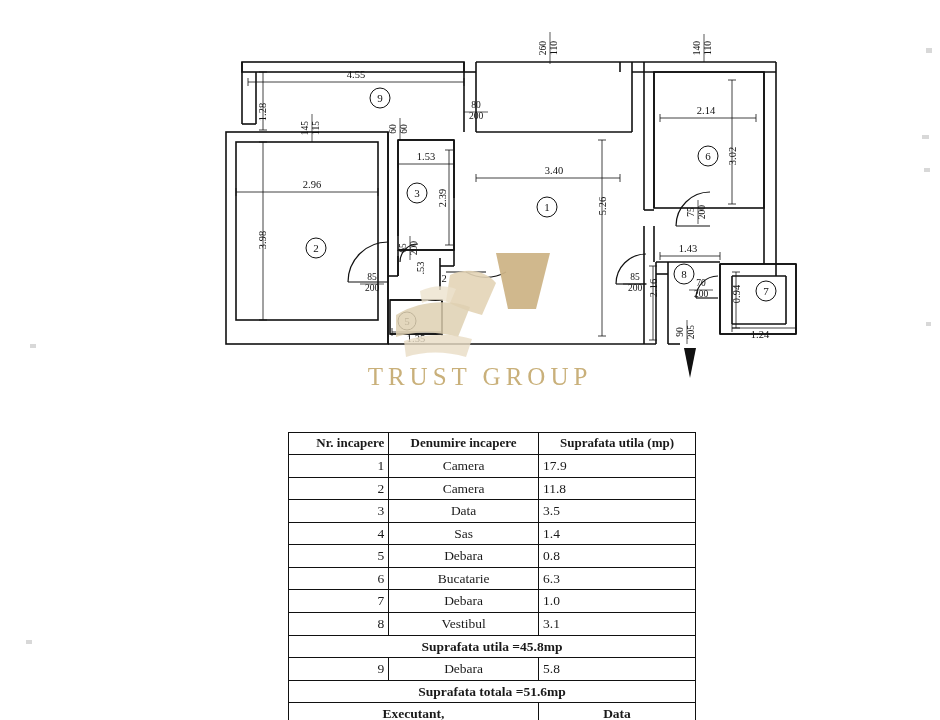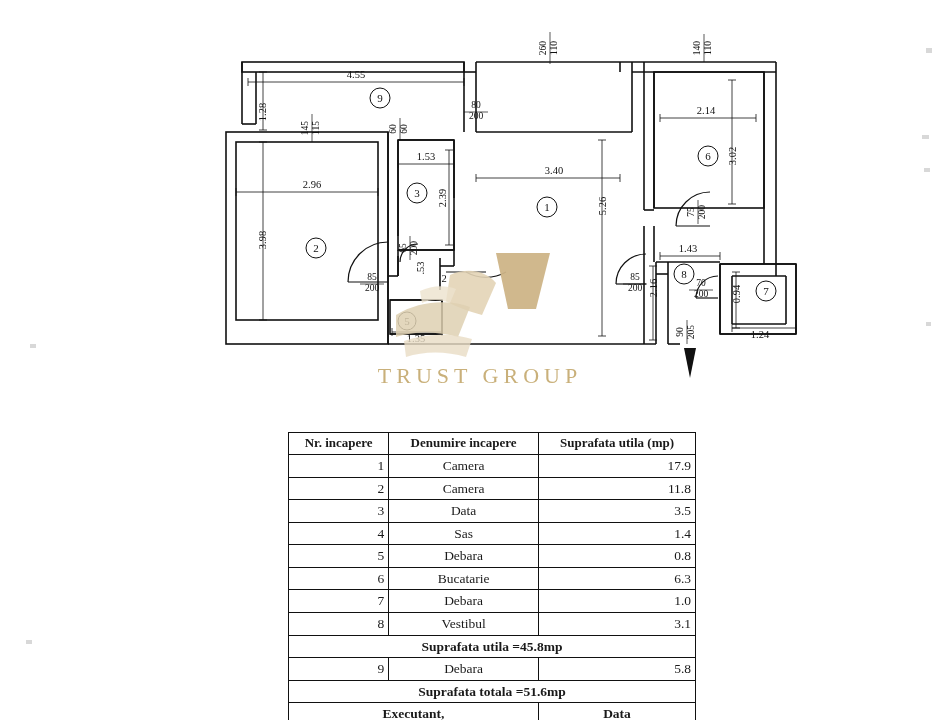--- a/index.html
+++ b/index.html
@@ -40,21 +40,21 @@
     height: 170px;
     pointer-events: none;
   }
   .wm-text {
     position: absolute;
     left: 0;
     top: 118px;
     width: 360px;
     text-align: center;
     font-family: "Liberation Serif", serif;
-    font-size: 22px;
+    font-size: 25px;
     letter-spacing: 5px;
     color: #c9b07a;
     font-weight: normal;
   }
 
   
   .table-wrap {
     position: absolute;
     left: 288px;
     top: 432px;
@@ -68,26 +68,25 @@
   }
   table.rooms td, table.rooms th {
     border: 1px solid #111;
     padding: 1px 4px;
     line-height: 1.45;
     height: 19px;
     vertical-align: middle;
   }
   table.rooms th {
     font-weight: bold;
-    text-align: center;
     font-size: 13px;
   }
   .c-nr { width: 96px; text-align: right; }
   .c-name { width: 150px; text-align: center; }
-  .c-area { width: 158px; text-align: right; }
+  .c-area { width: 158px; }
   .sum-row td {
     font-weight: bold;
     text-align: center;
     margin-left: 28px;
   }
   .foot-row td {
     font-weight: bold;
     text-align: center;
   }
 

